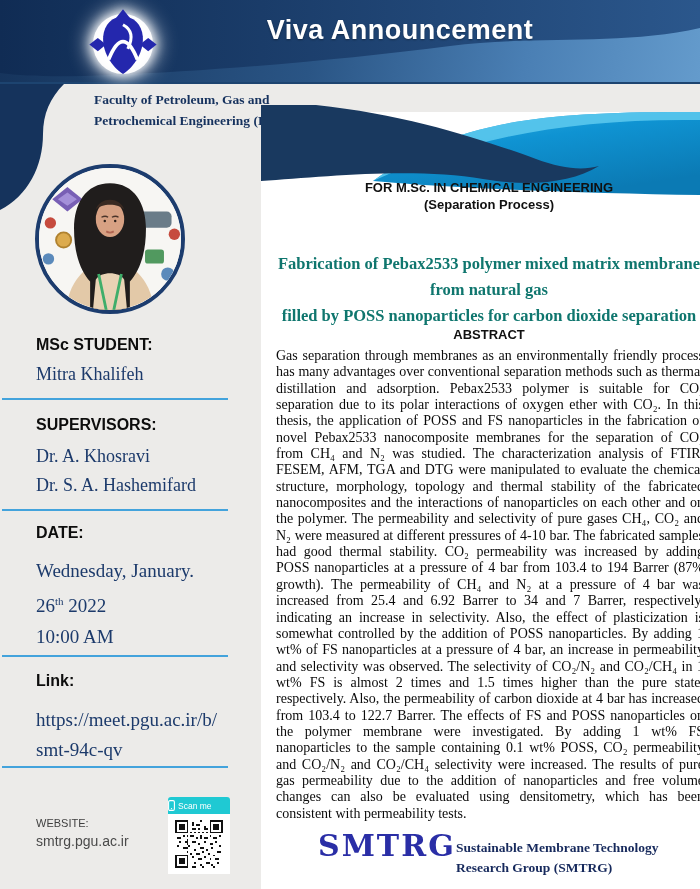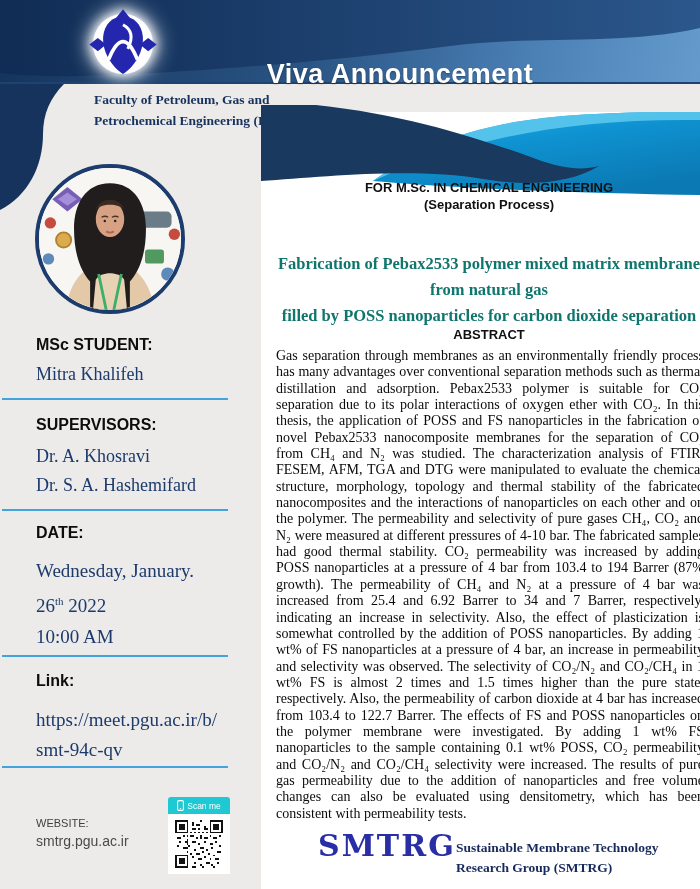--- a/index.html
+++ b/index.html
@@ -8,21 +8,21 @@
   
   .sidebar-bg{position:absolute;left:0;top:84px;width:261px;height:805px;background:#ecebe9;}
   .topstrip-bg{position:absolute;left:261px;top:84px;width:439px;height:28px;background:#ecebe9;}
   
   .banner{position:absolute;left:0;top:0;width:700px;height:82px;
           background:linear-gradient(100deg,#15335b 0%,#2a5585 45%,#4a7fb4 75%,#649bcc 100%);
           border-bottom:2px solid #1d4470;}
   .banner svg{position:absolute;left:0;top:0;width:700px;height:82px;}
   .banner-title{position:absolute;left:250px;top:15px;width:300px;text-align:center;
           color:#ffffff;font-size:27px;font-weight:bold;letter-spacing:.5px;
-          text-shadow:0 1px 2px rgba(0,0,0,.35);margin-top:44px;}
+          text-shadow:0 1px 2px rgba(0,0,0,.35);}
   .logo-badge{position:absolute;left:86px;top:8px;width:74px;height:72px;}
   .logo-badge svg{width:74px;height:72px;filter:drop-shadow(0 0 6px #ffffff) drop-shadow(0 0 10px #ffffff);}
   .left-swoosh{position:absolute;left:0;top:84px;width:66px;height:128px;}
   
   .faculty{position:absolute;left:94px;top:89px;width:220px;color:#16325e;
            font-family:"Liberation Serif",serif;font-weight:bold;font-size:13.5px;line-height:21px;}
   
   .waveband{position:absolute;left:261px;top:103px;width:439px;height:95px;}
   
   .photo{position:absolute;left:35px;top:164px;width:142px;height:142px;border:4px solid #1c3c6e;
@@ -33,21 +33,21 @@
   .sb-value{position:absolute;left:36px;width:215px;color:#1c3a6b;
             font-family:"Liberation Serif",serif;font-size:18px;}
   .sb-divider{position:absolute;left:2px;width:226px;height:2px;background:#43a3dc;}
   .date-lines{line-height:31px;font-size:19px;}
   .link-lines{line-height:30px;font-size:19px;}
   .sb-web-label{position:absolute;left:36px;top:817px;color:#3f3f3f;font-size:11px;}
   .sb-web-url{position:absolute;left:36px;top:833px;color:#4a4a4a;font-size:14px;}
   sup{font-size:11px;}
   
   .qr-tab{position:absolute;left:168px;top:797px;width:62px;height:17px;background:#1fc9d3;
-          border-radius:3px 3px 0 0;display:flex;align-items:center;justify-content:center;gap:3px;}
+          border-radius:3px 3px 0 0;display:flex;align-items:center;gap:3px;}
   .qr-tab span{color:#ffffff;font-size:8.5px;}
   .qr-pointer{position:absolute;left:193px;top:814px;width:0;height:0;
           border-left:6px solid transparent;border-right:6px solid transparent;border-top:6px solid #1fc9d3;}
   .qr-card{position:absolute;left:168px;top:814px;width:62px;height:60px;background:#ffffff;
           display:flex;align-items:center;justify-content:center;}
   .qr-card svg{width:48px;height:48px;}
   
   .main{position:absolute;left:262px;top:0;width:438px;height:889px;margin-left:8px;}
   .m-center{position:absolute;left:0;width:438px;text-align:center;color:#101010;
             font-weight:bold;font-size:13px;}

